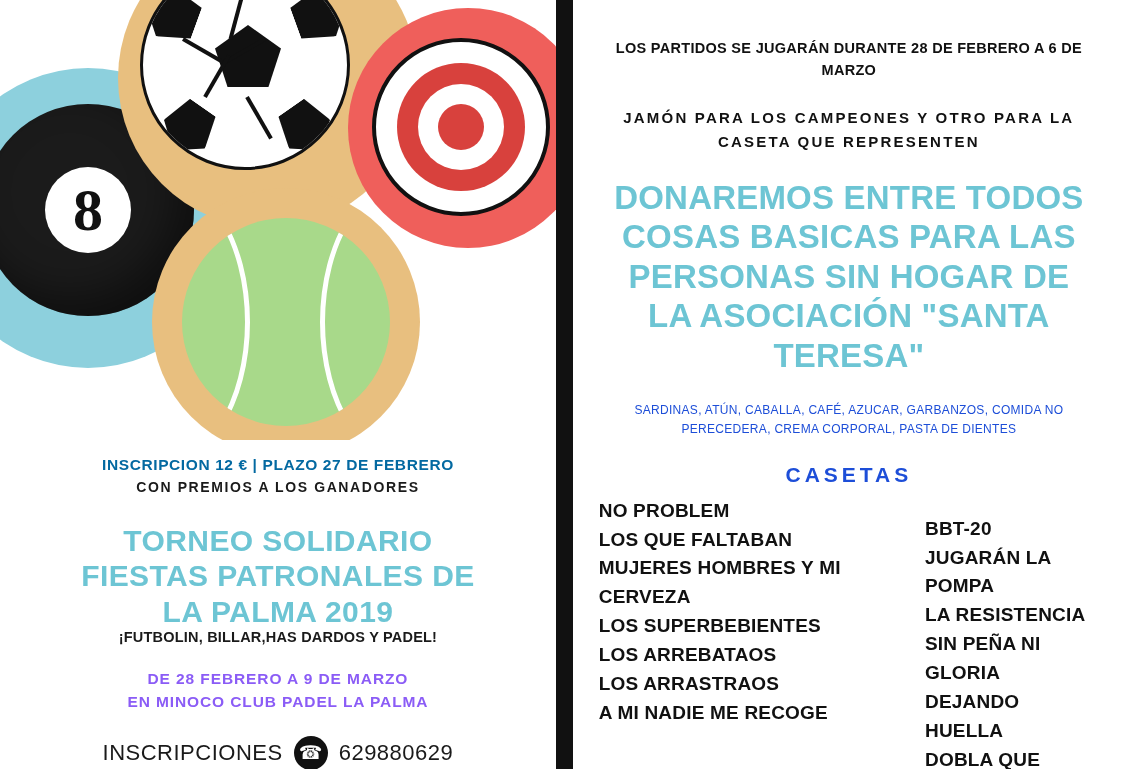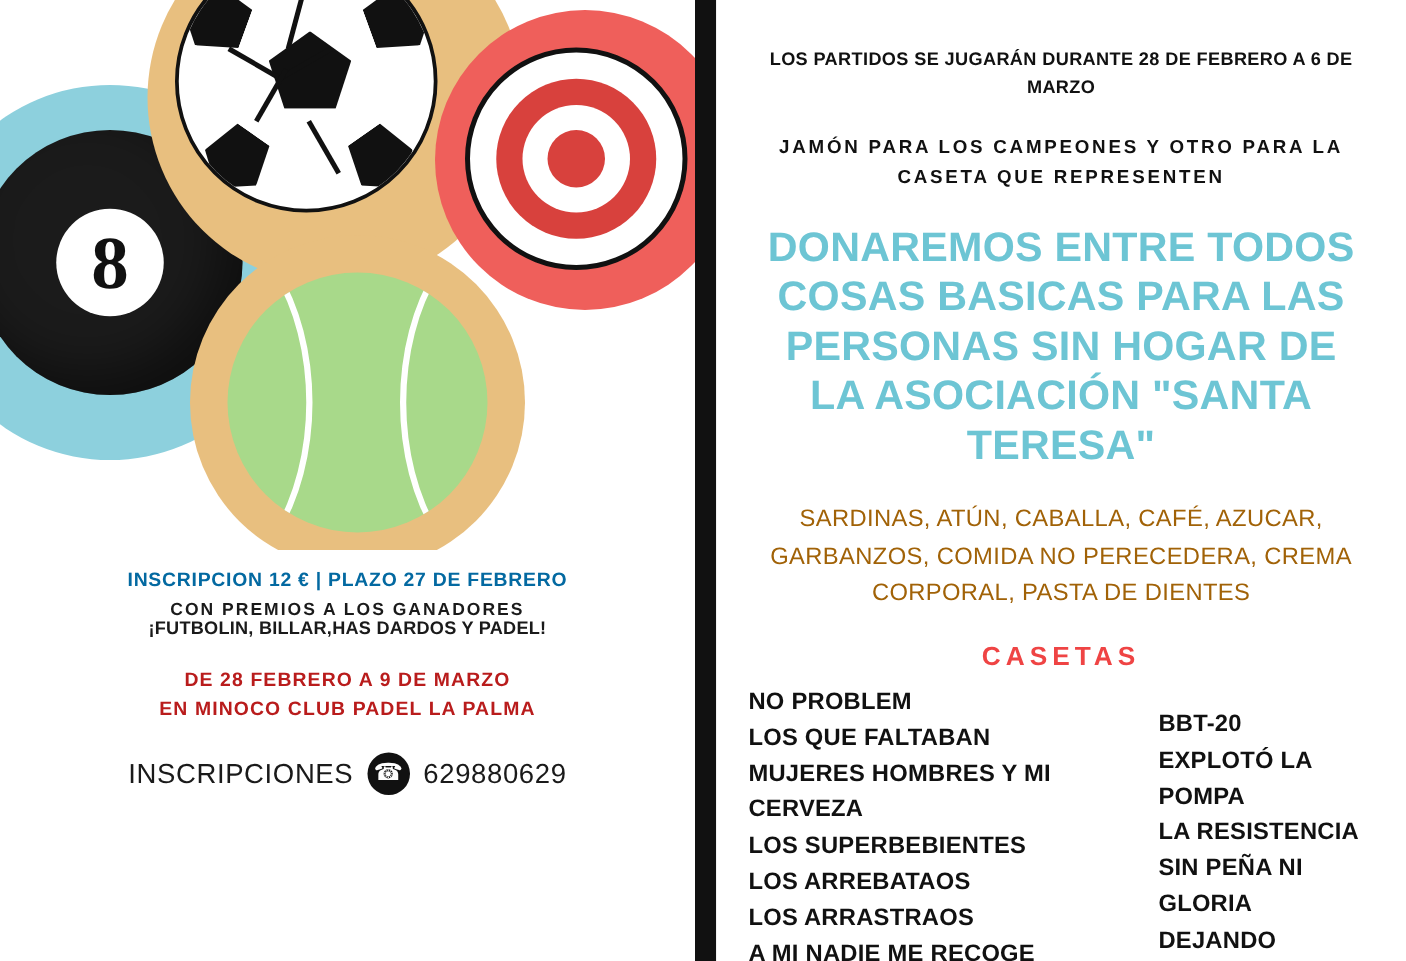--- a/index.html
+++ b/index.html
@@ -227,21 +227,21 @@
     letter-spacing: 0.4px;
   }
   .sports-line {
     font-size: 14.5px;
     font-weight: 700;
     color: #1a1a1a;
     letter-spacing: 0.2px;
   }
   .dates-block {
     margin-top: 22px;
-    color: #b91c1c;
+    color: #8b5cf6;
     font-size: 15.5px;
     font-weight: 700;
     letter-spacing: 0.9px;
     line-height: 1.5;
   }
   .phone-row {
     margin-top: 22px;
     display: flex;
     align-items: center;
     justify-content: center;
@@ -305,28 +305,28 @@
   .r-headline {
     margin-top: 24px;
     color: #6dc5d4;
     font-size: 33px;
     font-weight: 700;
     line-height: 1.2;
     letter-spacing: 0.2px;
   }
   .r-goods {
     margin-top: 26px;
-    font-size: 19px;
-    color: #a16207;
+    font-size: 12px;
+    color: #1d4ed8;
     line-height: 1.55;
     letter-spacing: 0.3px;
   }
   .casetas-title {
     margin-top: 24px;
-    color: #ef4444;
+    color: #1d4ed8;
     font-size: 21px;
     font-weight: 700;
     letter-spacing: 4px;
   }
   .casetas-cols {
     margin-top: 10px;
     display: flex;
     justify-content: center;
     gap: 32px;
     text-align: left;
@@ -393,20 +393,25 @@
         <div class="curve left"></div>
         <div class="curve right"></div>
       </div>
 
     </div>
 
     <div class="left-text">
       <div class="insc-line1">INSCRIPCION 12 € | PLAZO 27 DE FEBRERO</div>
       <div class="insc-line2">CON PREMIOS A LOS GANADORES</div>
 
+      <div class="title-block">
+        <div>TORNEO  SOLIDARIO</div>
+        <div>FIESTAS PATRONALES DE</div>
+        <div>LA PALMA 2019</div>
+      </div>
 
       <div class="sports-line">¡FUTBOLIN, BILLAR,HAS DARDOS Y PADEL!</div>
 
       <div class="dates-block">
         <div>DE 28 FEBRERO A 9 DE MARZO</div>
         <div>EN MINOCO CLUB PADEL LA PALMA</div>
       </div>
 
       <div class="phone-row">
         <div class="phone-label">INSCRIPCIONES</div>
@@ -443,21 +448,21 @@
         <div>NO PROBLEM</div>
         <div>LOS QUE FALTABAN</div>
         <div>MUJERES HOMBRES Y MI CERVEZA</div>
         <div>LOS SUPERBEBIENTES</div>
         <div>LOS ARREBATAOS</div>
         <div>LOS ARRASTRAOS</div>
         <div>A MI NADIE ME RECOGE</div>
       </div>
       <div class="casetas-col col-right">
         <div>BBT-20</div>
-        <div>EXPLOTÓ LA POMPA</div>
+        <div>JUGARÁN LA POMPA</div>
         <div>LA RESISTENCIA</div>
         <div>SIN PEÑA NI GLORIA</div>
         <div>DEJANDO HUELLA</div>
         <div>DOBLA QUE TOCAS</div>
       </div>
     </div>
 
     <div class="r-closing">
       <div>¿QUE CASETA VAS A REPRESENTAR</div>
 

